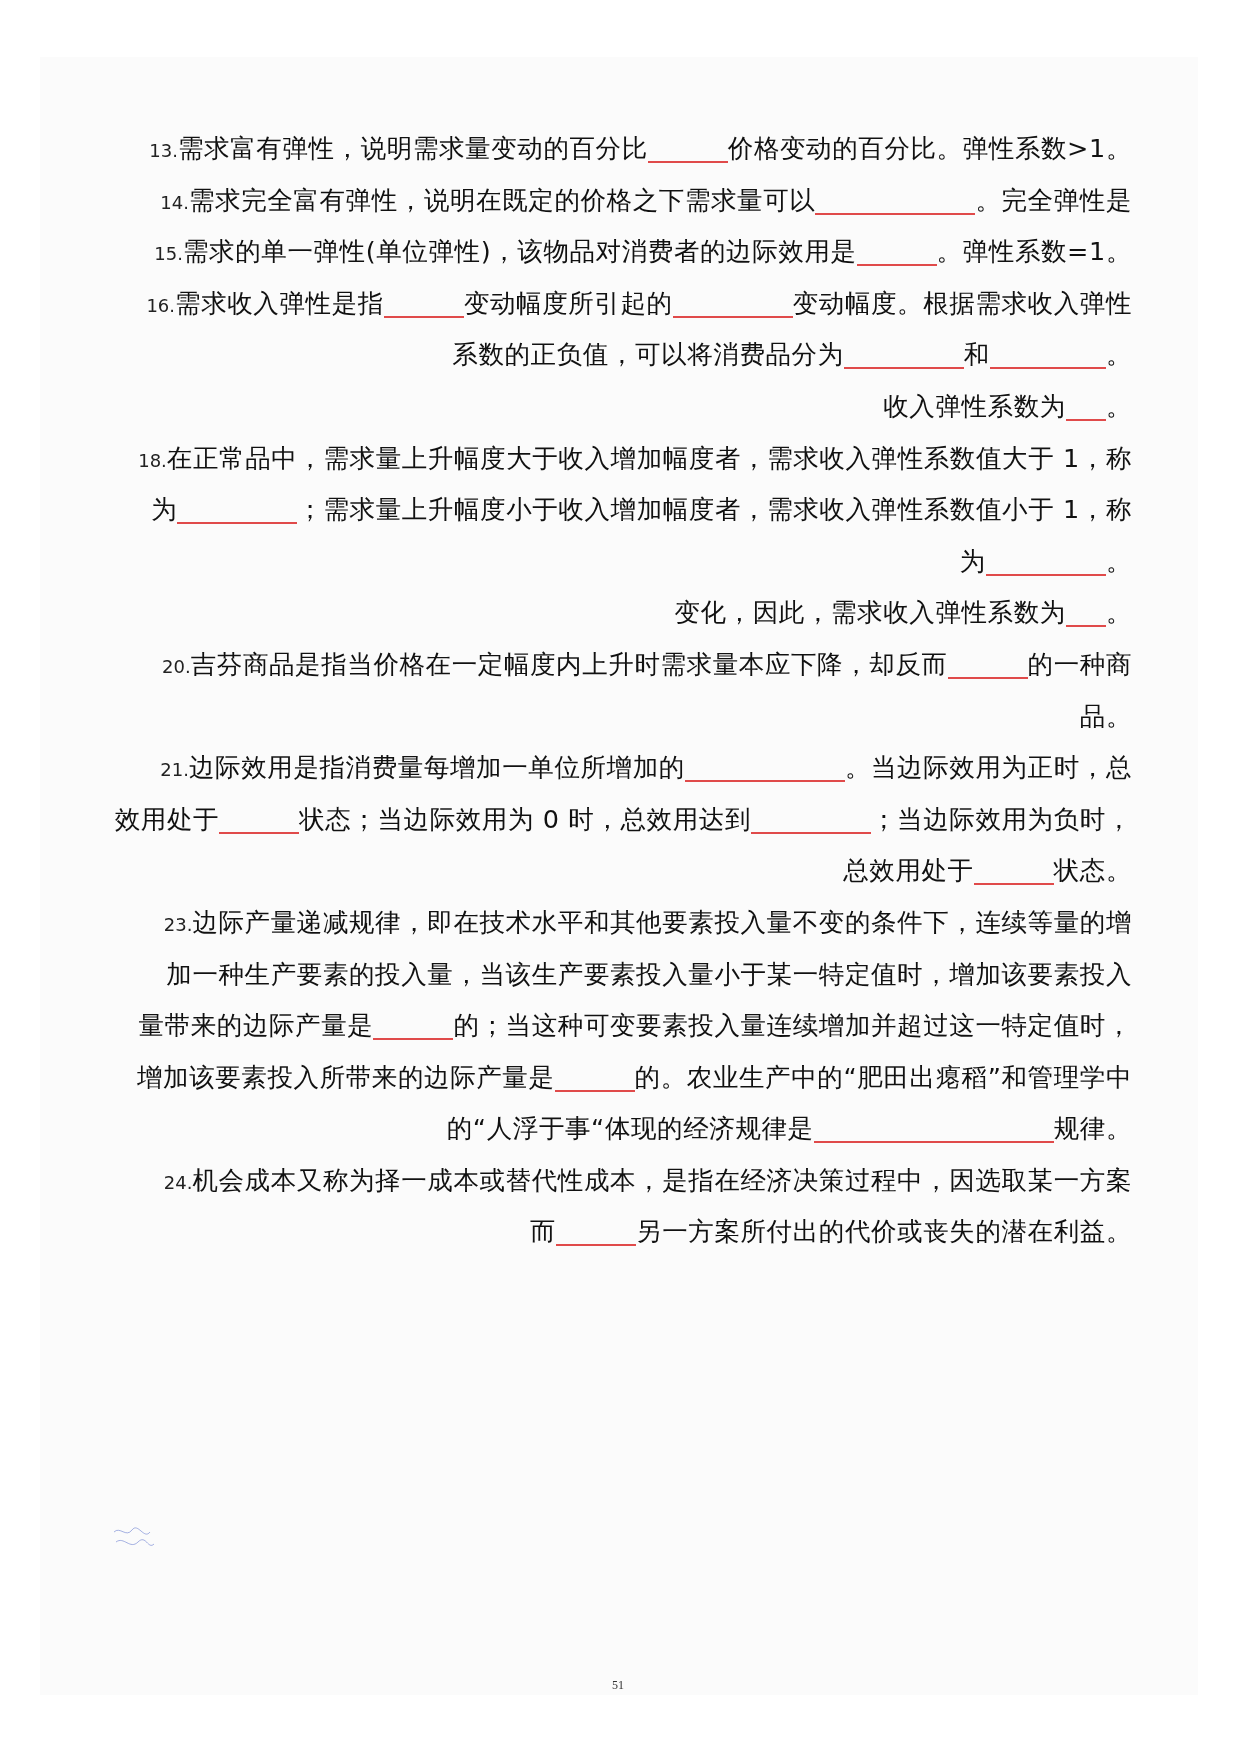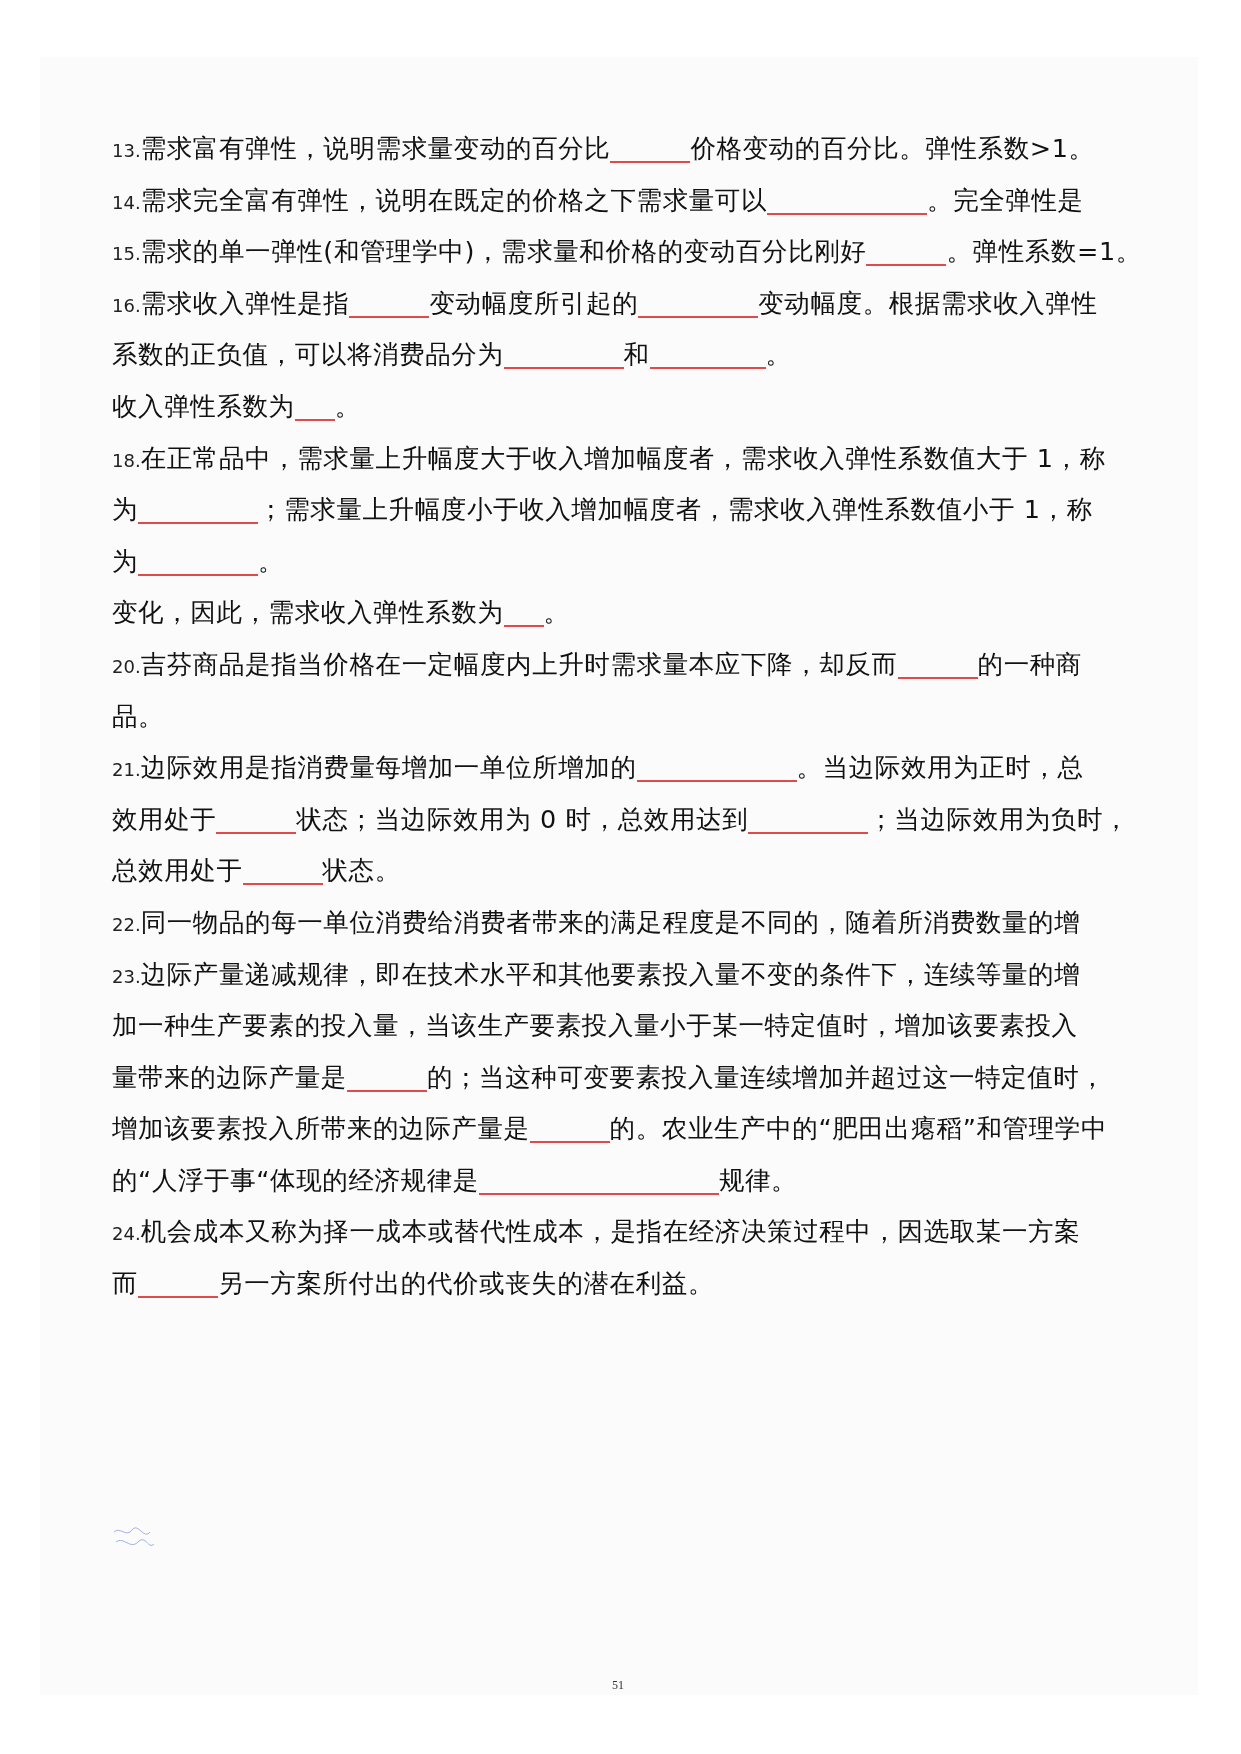--- a/index.html
+++ b/index.html
@@ -2,51 +2,50 @@
 <html><head>
 <meta charset="utf-8">
 <style>
   html, body { margin: 0; padding: 0; background: #ffffff; }
   body { width: 1241px; height: 1754px; position: relative; overflow: hidden;
          font-family: "DejaVu Sans", "Liberation Sans", sans-serif; color: #111; }
   .page { position: absolute; left: 40px; top: 57px; width: 1158px; height: 1638px;
           background: #fbfbfb; }
   .lines { position: absolute; left: 112px; top: 128px; width: 1020px; }
   .line { height: 51.6px; line-height: 40px; font-size: 25.5px; white-space: nowrap;
-          letter-spacing: 0.6px; }
+          letter-spacing: 0.6px; text-align: right; }
   .num { font-size: 18px; letter-spacing: 0; color: #222; }
   .blank { display: inline-block; height: 24px; border-bottom: 2px solid #e04a4a;
            vertical-align: -6px; }
   .page-number { position: absolute; left: 612px; top: 1678px; font-family: "Liberation Serif", serif;
                  font-size: 12px; color: #333; }
   .stamp { position: absolute; left: 110px; top: 1524px; width: 48px; height: 30px;
            pointer-events: none; }
 </style>
 </head>
 <body>
 
 <div class="page"></div>
 
 <div class="lines" id="lines">
     <div class="line"><span class="num">13.</span><span>需求富有弹性，说明需求量变动的百分比</span><span class="blank" style="width: 80px;"></span><span>价格变动的百分比。弹性系数&gt;1。</span></div>
     <div class="line"><span class="num">14.</span><span>需求完全富有弹性，说明在既定的价格之下需求量可以</span><span class="blank" style="width: 160px;"></span><span>。完全弹性是</span></div>
-    <div class="line"><span class="num">15.</span><span>需求的单一弹性(和管理学中)，需求量和价格的变动百分比刚好</span><span class="blank" style="width: 80px;"></span><span>。弹性系数=1。</span></div>
+    <div class="line"><span class="num">15.</span><span>需求的单一弹性(单位弹性)，该物品对消费者的边际效用是</span><span class="blank" style="width: 80px;"></span><span>。弹性系数=1。</span></div>
     <div class="line"><span class="num">16.</span><span>需求收入弹性是指</span><span class="blank" style="width: 80px;"></span><span>变动幅度所引起的</span><span class="blank" style="width: 120px;"></span><span>变动幅度。根据需求收入弹性</span></div>
     <div class="line"><span>系数的正负值，可以将消费品分为</span><span class="blank" style="width: 120px;"></span><span>和</span><span class="blank" style="width: 116px;"></span><span>。</span></div>
     <div class="line"><span>收入弹性系数为</span><span class="blank" style="width: 40px;"></span><span>。</span></div>
     <div class="line"><span class="num">18.</span><span>在正常品中，需求量上升幅度大于收入增加幅度者，需求收入弹性系数值大于 1，称</span></div>
     <div class="line"><span>为</span><span class="blank" style="width: 120px;"></span><span>；需求量上升幅度小于收入增加幅度者，需求收入弹性系数值小于 1，称</span></div>
     <div class="line"><span>为</span><span class="blank" style="width: 120px;"></span><span>。</span></div>
     <div class="line"><span>变化，因此，需求收入弹性系数为</span><span class="blank" style="width: 40px;"></span><span>。</span></div>
     <div class="line"><span class="num">20.</span><span>吉芬商品是指当价格在一定幅度内上升时需求量本应下降，却反而</span><span class="blank" style="width: 80px;"></span><span>的一种商</span></div>
     <div class="line"><span>品。</span></div>
     <div class="line"><span class="num">21.</span><span>边际效用是指消费量每增加一单位所增加的</span><span class="blank" style="width: 160px;"></span><span>。当边际效用为正时，总</span></div>
     <div class="line"><span>效用处于</span><span class="blank" style="width: 80px;"></span><span>状态；当边际效用为 0 时，总效用达到</span><span class="blank" style="width: 120px;"></span><span>；当边际效用为负时，</span></div>
     <div class="line"><span>总效用处于</span><span class="blank" style="width: 80px;"></span><span>状态。</span></div>
-    <div class="line"><span class="num">22.</span><span>同一物品的每一单位消费给消费者带来的满足程度是不同的，随着所消费数量的增</span></div>
     <div class="line"><span class="num">23.</span><span>边际产量递减规律，即在技术水平和其他要素投入量不变的条件下，连续等量的增</span></div>
     <div class="line"><span>加一种生产要素的投入量，当该生产要素投入量小于某一特定值时，增加该要素投入</span></div>
     <div class="line"><span>量带来的边际产量是</span><span class="blank" style="width: 80px;"></span><span>的；当这种可变要素投入量连续增加并超过这一特定值时，</span></div>
     <div class="line"><span>增加该要素投入所带来的边际产量是</span><span class="blank" style="width: 80px;"></span><span>的。农业生产中的“肥田出瘪稻”和管理学中</span></div>
     <div class="line"><span>的“人浮于事“体现的经济规律是</span><span class="blank" style="width: 240px;"></span><span>规律。</span></div>
     <div class="line"><span class="num">24.</span><span>机会成本又称为择一成本或替代性成本，是指在经济决策过程中，因选取某一方案</span></div>
     <div class="line"><span>而</span><span class="blank" style="width: 80px;"></span><span>另一方案所付出的代价或丧失的潜在利益。</span></div>
   </div>
 
 <svg class="stamp" viewBox="0 0 48 30">

